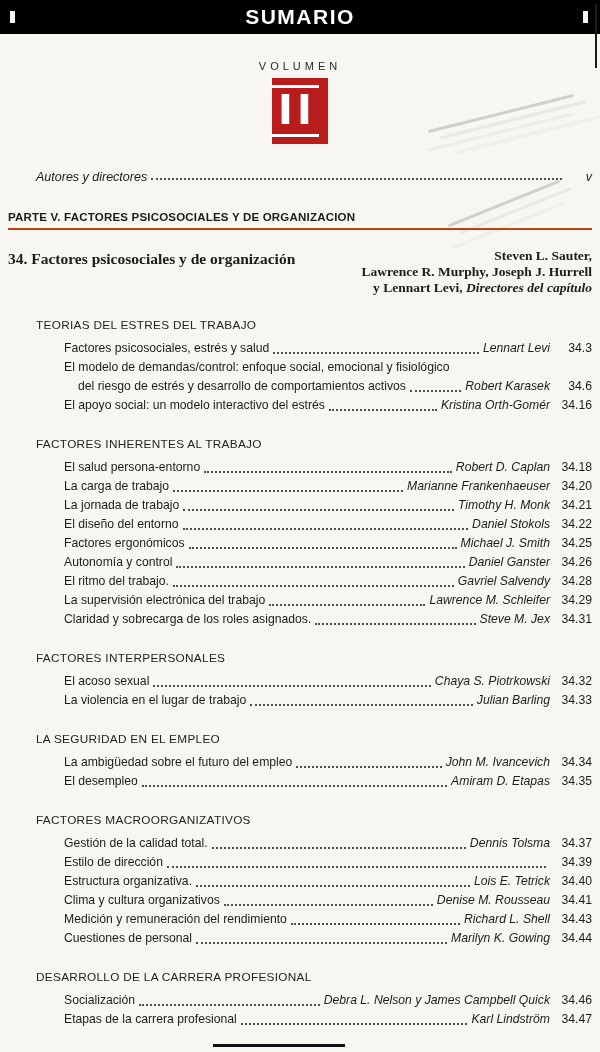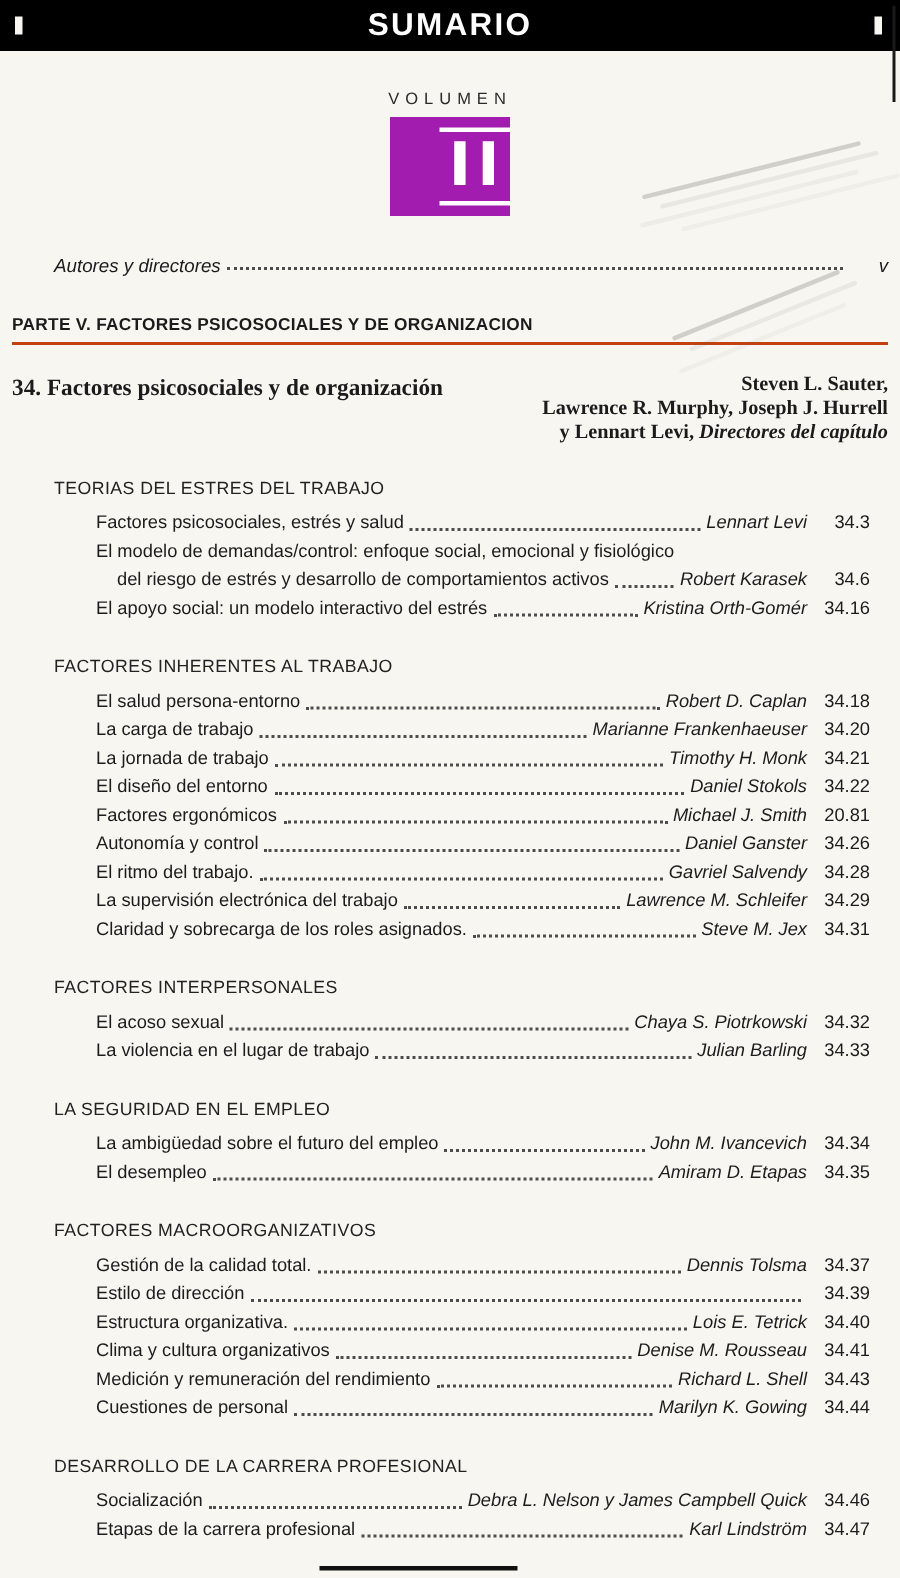--- a/index.html
+++ b/index.html
@@ -28,24 +28,24 @@
     letter-spacing: 1.5px;
   }
   .notch { position: absolute; top: 11px; width: 5px; height: 12px; background: #f7f6f1; }
   .notch.left  { left: 10px; }
   .notch.right { right: 12px; }
 
   
   .volume-block { margin-top: 26px; text-align: center; }
   .volume-label { font-size: 11px; letter-spacing: 4px; color: #2a2a2a; margin-bottom: 6px; }
   .volume-box {
-    width: 80px; height: 66px;
-    background: #a21caf;
+    width: 56px; height: 66px;
+    background: #b91c1c;
     margin: 0 auto;
-    display: flex; align-items: center; justify-content: flex-end;
+    display: flex; align-items: center; justify-content: flex-start;
   }
   .roman {
     color: #ffffff;
     font-family: "DejaVu Sans", sans-serif;
     font-weight: 900;
     font-size: 40px;
     line-height: 42px;
     letter-spacing: 4px;
     border-top: 3px solid #ffffff;
     border-bottom: 3px solid #ffffff;
@@ -77,21 +77,21 @@
     justify-content: space-between;
     align-items: flex-start;
     margin: 18px 8px 0;
     font-family: "Liberation Serif", serif;
   }
   .chapter-title { font-weight: bold; font-size: 15.5px; padding-top: 2px; }
   .editors { text-align: right; font-weight: bold; font-size: 13.5px; line-height: 16px; white-space: nowrap; }
   .editors .role { font-style: italic; }
 
   
-  .toc { margin-top: 12px; padding: 0 20px 0 36px; }
+  .toc { margin-top: 12px; padding: 0 8px 0 36px; }
   .toc-section { margin-top: 21px; }
   .section-heading {
     font-size: 11.8px;
     letter-spacing: 0.3px;
     color: #222222;
     margin-bottom: 5px;
     line-height: 17px;
   }
   .entry-line {
     display: flex;
@@ -223,21 +223,21 @@
           <span class="leader"></span>
           <span class="entry-author">Daniel Stokols</span>
           <span class="entry-page">34.22</span>
         </div>
       </div>
       <div class="toc-entry">
         <div class="entry-line">
           <span class="entry-title">Factores ergonómicos</span>
           <span class="leader"></span>
           <span class="entry-author">Michael J. Smith</span>
-          <span class="entry-page">20.81</span>
+          <span class="entry-page">34.25</span>
         </div>
       </div>
       <div class="toc-entry">
         <div class="entry-line">
           <span class="entry-title">Autonomía y control</span>
           <span class="leader"></span>
           <span class="entry-author">Daniel Ganster</span>
           <span class="entry-page">34.26</span>
         </div>
       </div>

